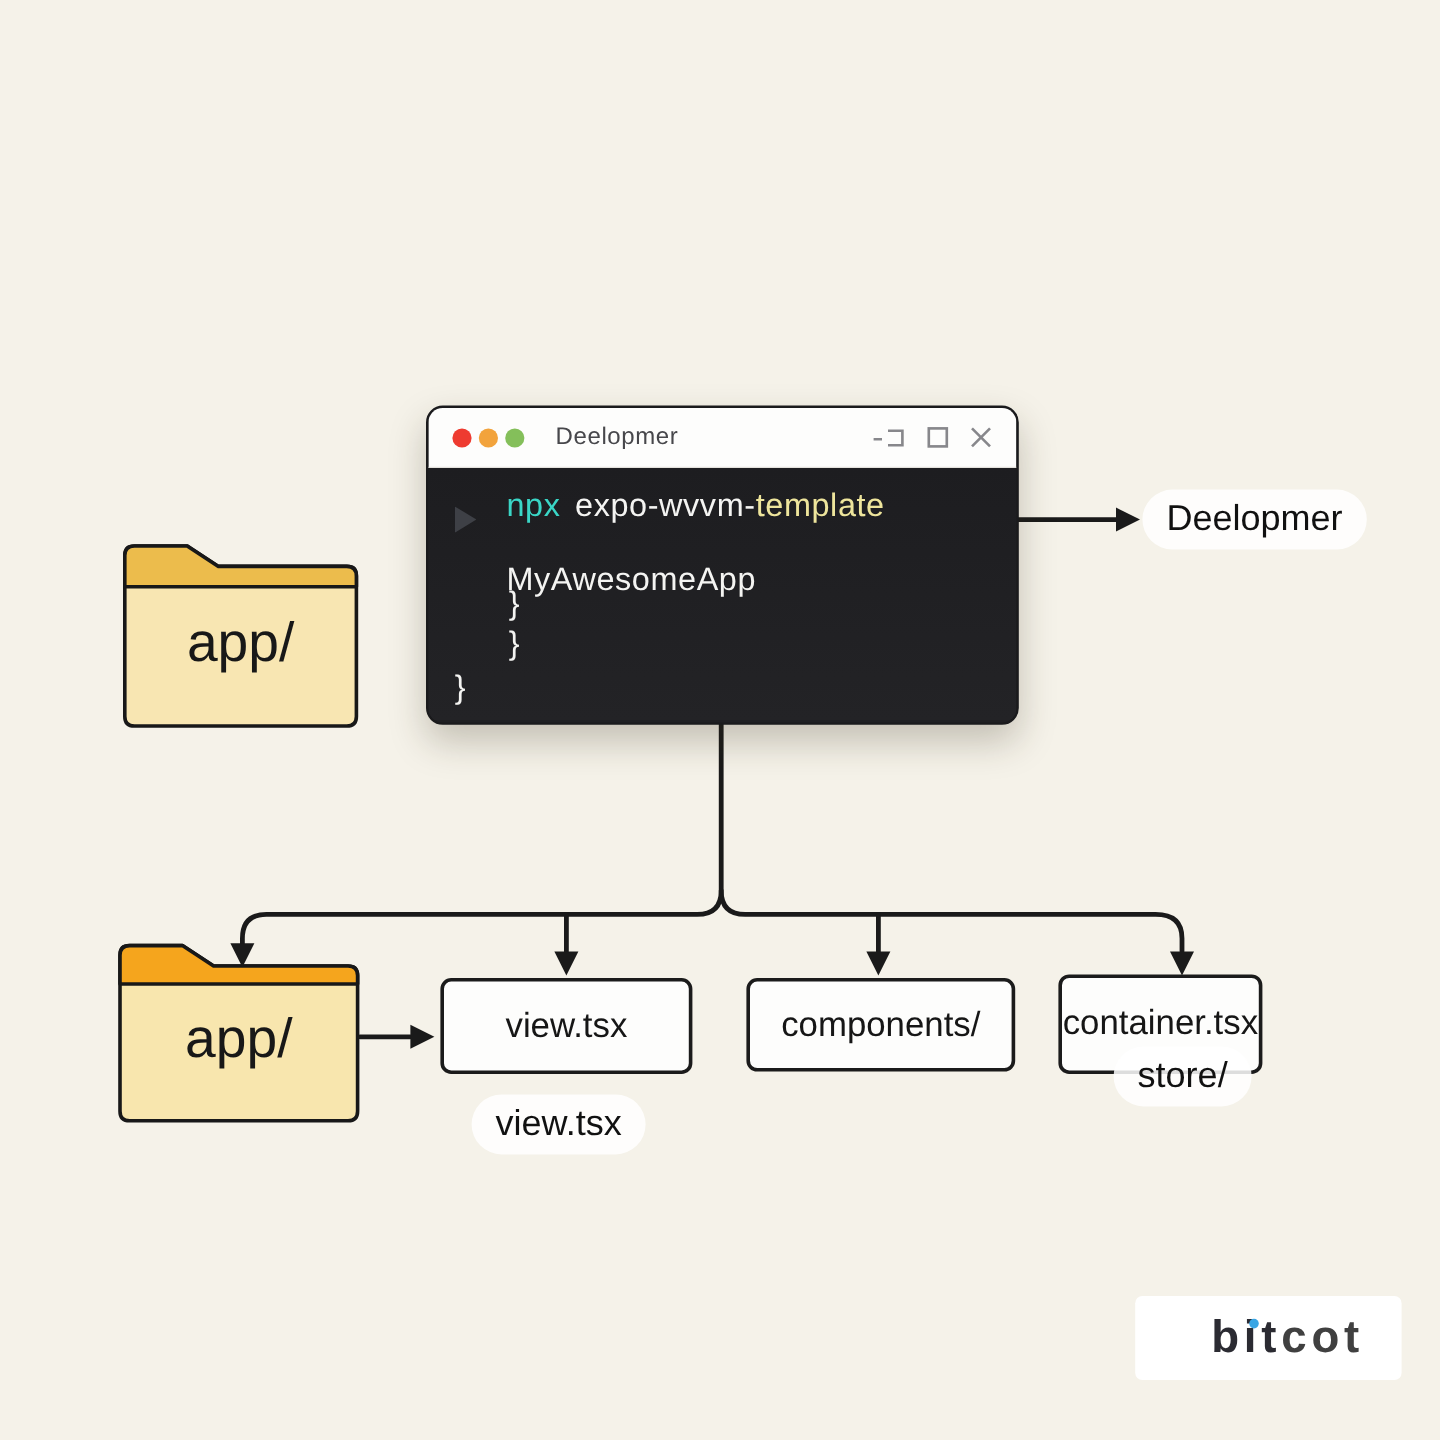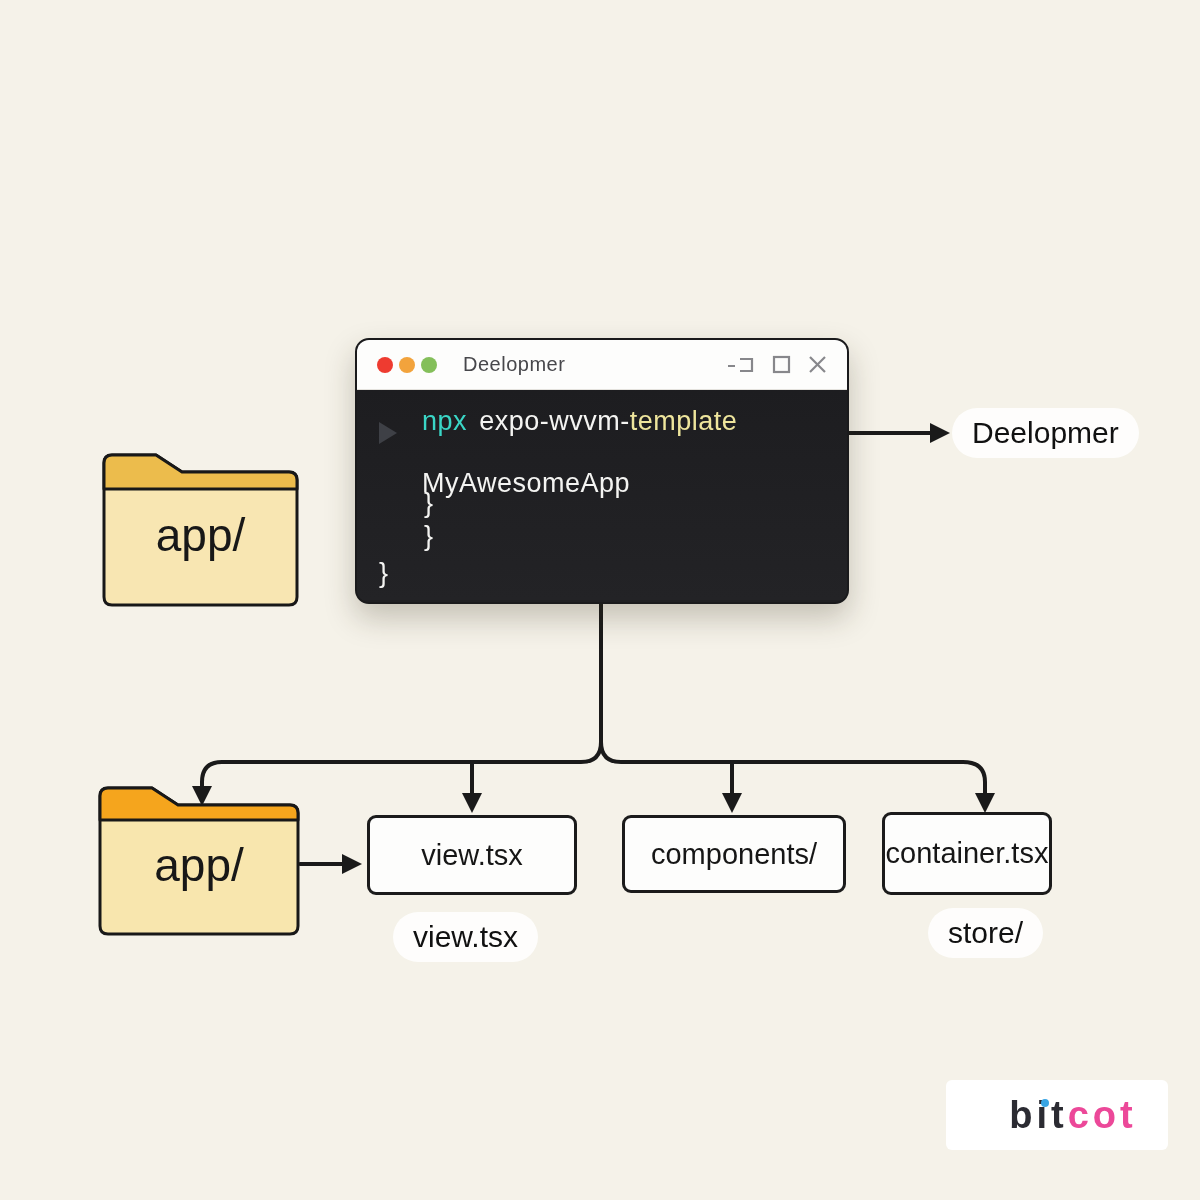--- a/index.html
+++ b/index.html
@@ -42,21 +42,21 @@
   
   .node-box{position:absolute;background:#fdfdfc;border:3px solid #1b1b1b;border-radius:9px;
     display:flex;align-items:center;justify-content:center;font-size:29px;color:#161616;
     box-sizing:border-box;}
 
   
   .logo{position:absolute;left:946px;top:1080px;width:222px;height:70px;background:#ffffff;
     border-radius:6px;display:flex;align-items:center;justify-content:center;}
   .logo-text{font-size:38px;font-weight:700;letter-spacing:4px;line-height:1;}
   .logo-bit{color:#2b2b32;position:relative;display:inline-block;margin-left:32px;}
-  .logo-cot{color:#ec4899;}
+  .logo-cot{color:#404040;}
   .i-dot{position:absolute;left:calc(0.72em + 4px);top:0.07em;width:0.21em;height:0.21em;
     border-radius:50%;background:#39a5e4;}
 </style>
 </head>
 <body>
 
 <div class="canvas">
 
   <svg class="connectors" viewBox="0 0 1200 1200" xmlns="http://www.w3.org/2000/svg">
 
@@ -146,21 +146,21 @@
     <span>view.tsx</span>
   </div>
   <div class="node-box" style="left:622px;top:815px;width:224px;height:78px;">
     <span>components/</span>
   </div>
   <div class="node-box" style="left:882px;top:812px;width:170px;height:83px;">
     <span>container.tsx</span>
   </div>
 
   <div class="pill" style="left:393px;top:912px;">view.tsx</div>
-  <div class="pill" style="left:928px;top:908px;">store/</div>
+  <div class="pill" style="left:928px;top:872px;">store/</div>
 
   <div class="logo">
     <span class="logo-text">
       <span class="logo-bit"><span>bit</span><span class="i-dot"></span></span><span class="logo-cot">cot</span>
     </span>
   </div>
 
 </div>
 
 </body></html>

